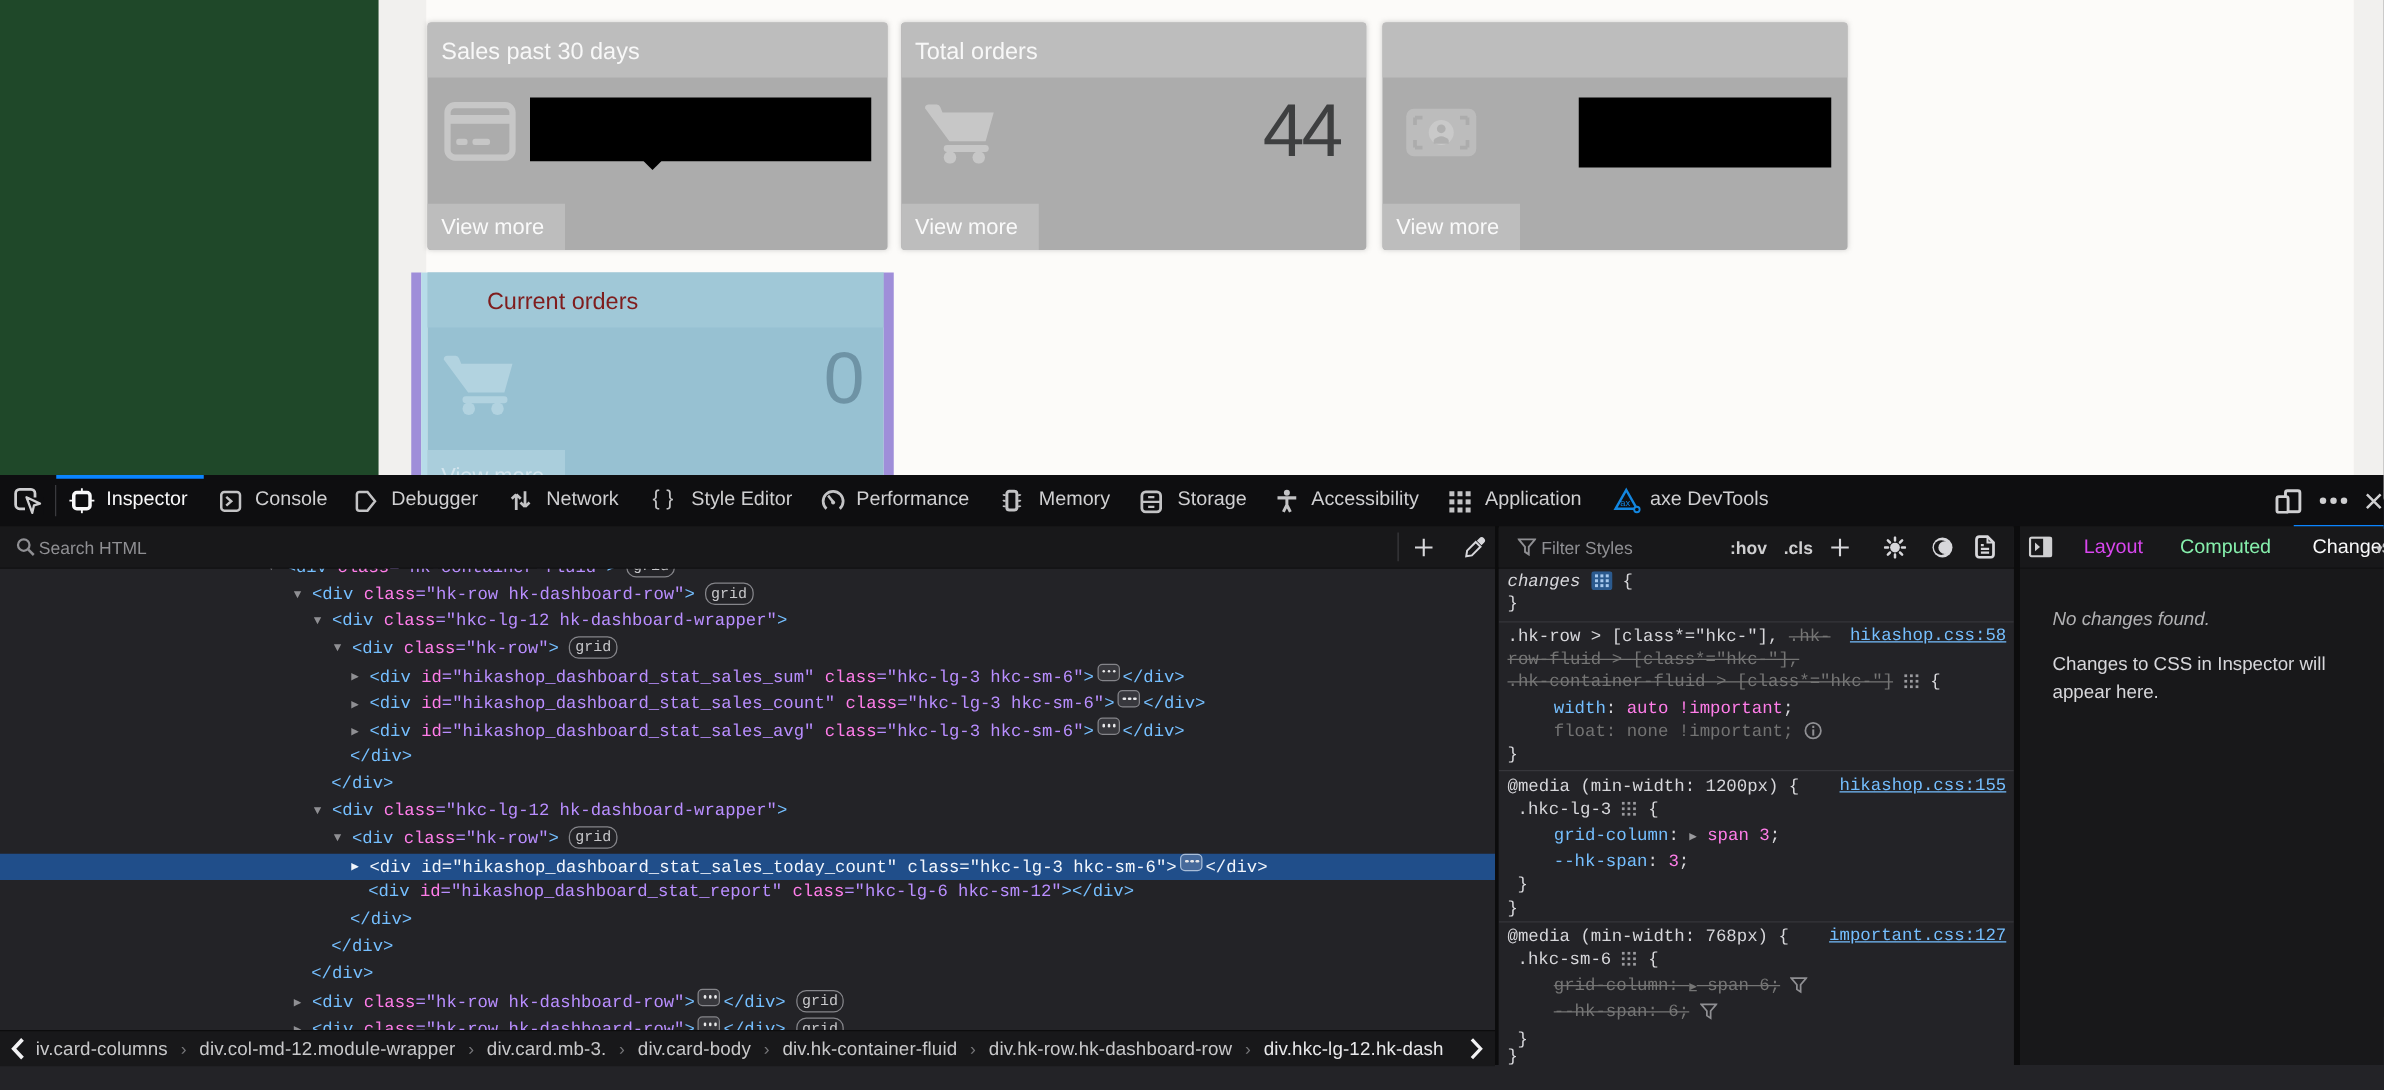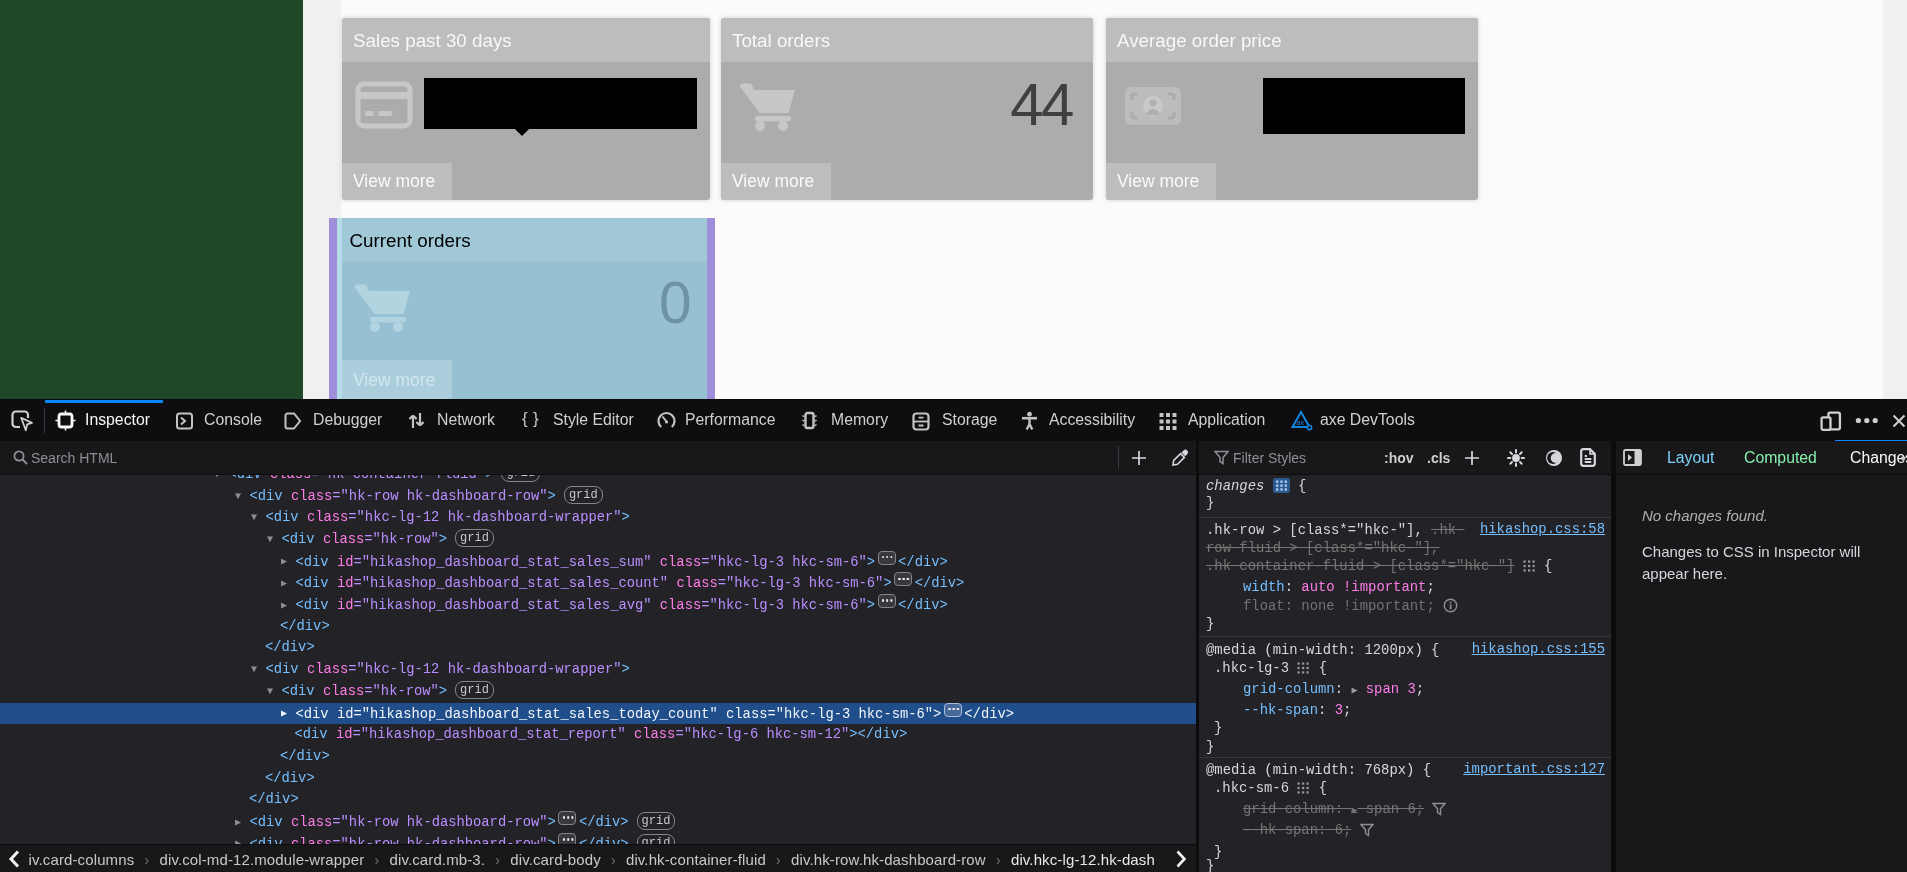--- a/index.html
+++ b/index.html
@@ -14,26 +14,26 @@
   .card{position:absolute;top:17.5px;height:182px;background:#acacac;border-radius:3px;overflow:hidden;box-shadow:0 0 4px rgba(120,120,120,0.35);}
   .chead{position:absolute;top:0;left:0;right:0;height:44.5px;background:#bdbdbd;}
   .ctitle{position:absolute;top:0;left:11px;height:44.5px;line-height:46px;font-size:18.8px;color:#f8f8f8;}
   .vmore{position:absolute;left:0;bottom:0;width:110px;height:36.5px;background:#bdbdbd;
          color:#fafafa;font-size:17.5px;line-height:37px;text-indent:11px;}
   .blackbox{position:absolute;background:#000;}
   .bignum{position:absolute;font-size:57px;color:#3e3f40;line-height:1;}
   
   #co{position:absolute;left:342px;top:217.5px;width:365px;height:182.5px;background:#97c1d2;}
   #co .chead{background:#a0c8d7;height:44px;}
-  #co .ctitle{color:#000000;}
+  #co .ctitle{color:#7f1d1d;margin-left:40px;}
   #co .vmore{background:#aacedc;color:#d3e5ee;height:40px;line-height:40px;}
   .mpurple{position:absolute;top:217.5px;width:7.5px;height:182.5px;background:#9f8ed9;}
   #mcyan{position:absolute;left:336.5px;top:217.5px;width:5.5px;height:182.5px;background:#b7dce9;}
   
-  #dt{position:absolute;top:400px;left:0;width:1693px;height:472px;background:#232327;font-size:15px;color:#d0d0d2;}
+  #dt{position:absolute;top:380px;left:0;width:1693px;height:472px;background:#232327;font-size:15px;color:#d0d0d2;}
   #tabbar{position:absolute;top:0;left:0;width:1907px;height:41px;background:#0e0e10;border-bottom:1px solid #0c0c0d;}
   #tabbar .tab{position:absolute;top:0;height:41px;line-height:39.5px;font-size:15.8px;}
   .tabline{position:absolute;top:0;left:44.8px;width:118.7px;height:2.6px;background:#0a84ff;}
   .ticon{position:absolute;top:11px;}
   .vsep{position:absolute;top:8px;width:1px;height:25px;background:#3a3a3e;}
   
   .toolrow{position:absolute;top:41px;height:33px;background:#18181a;}
   #row2borderbot{position:absolute;top:73.6px;left:0;width:1907px;height:1px;background:#0c0c0d;}
   
   #markup{position:absolute;top:74.6px;left:0;width:1196px;height:369px;background:#232327;overflow:hidden;}
@@ -103,21 +103,20 @@
       <rect x="17" y="37" width="36" height="5.5" rx="2.7" fill="#c7c7c7"></rect>
       <circle cx="22" cy="47" r="5" fill="#c7c7c7"></circle>
       <circle cx="45" cy="47" r="5" fill="#c7c7c7"></circle>
     </svg>
     <div class="bignum" style="right:21px;top:57px;font-size:60px;letter-spacing:-2.5px;">44</div>
     <div class="vmore">View more</div>
   </div>
 
   <div class="card" style="left:1106px;width:371.5px;">
     <div class="chead"></div>
-      <div class="ctitle">Average order price</div>
     <svg class="abs" style="left:18px;top:68px;" width="58" height="40" viewBox="0 0 58 40">
       <rect x="1" y="1" width="56" height="38" rx="6" fill="#bcbcbc"></rect>
       <circle cx="29" cy="20" r="10" fill="#c9c9c9"></circle>
       <circle cx="29" cy="17" r="3.5" fill="#b0b0b0"></circle>
       <path d="M23 26 q6 -6 12 0 l0 3 l-12 0 Z" fill="#b0b0b0"></path>
       <path d="M8 8 l6 0 M8 8 l0 6 M50 8 l-6 0 M50 8 l0 6 M8 32 l6 0 M8 32 l0 -6 M50 32 l-6 0 M50 32 l0 -6" stroke="#acacac" stroke-width="3"></path>
     </svg>
     <div class="blackbox" style="left:157.4px;top:60.8px;width:202px;height:55.4px;"></div>
     <div class="vmore">View more</div>
   </div>
@@ -285,21 +284,21 @@
       <path d="M12.5 1.5 a2.6 2.6 0 0 1 3.7 3.7 l-2 2 l-3.7 -3.7 Z" fill="#d7d7db"></path>
       <path d="M9.6 4.6 L13.4 8.4 L6.5 15.3 L2 16 L2.7 11.5 Z" fill="none" stroke="#d7d7db" stroke-width="1.6"></path>
     </svg>
   </div>
   <div class="toolrow" style="left:1616px;width:291px;">
     <svg class="abs" style="left:7px;top:8px;" width="19" height="17" viewBox="0 0 19 17">
       <rect x="1" y="1" width="17" height="15" rx="1.5" fill="none" stroke="#cfcfd1" stroke-width="1.8"></rect>
       <rect x="11.5" y="1" width="6.5" height="15" fill="#cfcfd1"></rect>
       <path d="M5 5 L9 8.5 L5 12 Z" fill="#cfcfd1"></path>
     </svg>
-    <div class="abs" style="left:51px;top:0;height:33px;line-height:34px;font-size:15.8px;color:#7dd3fc;">Layout</div>
+    <div class="abs" style="left:51px;top:0;height:33px;line-height:34px;font-size:15.8px;color:#d946ef;">Layout</div>
     <div class="abs" style="left:128px;top:0;height:33px;line-height:34px;font-size:15.8px;color:#86efac;">Computed</div>
     <div class="abs" style="left:234px;top:0;height:33px;line-height:34px;font-size:15.8px;color:#f9f9fa;">Changes</div>
     <div class="abs" style="left:283px;top:13px;font-size:9px;color:#c9c9cb;">▼</div>
   </div>
   <div id="row2borderbot"></div>
   <div id="markup">
     <div class="mrow" style="left:214px;top:-10.7px;"><span class="ar">▼</span><span class="t">&lt;div</span> <span class="a">class</span><span class="v">="hk-container-fluid"</span><span class="t">&gt;</span><span class="badge">grid</span></div>
     <div class="mrow" style="left:235px;top:11px;"><span class="ar">▼</span><span class="t">&lt;div</span> <span class="a">class</span><span class="v">="hk-row hk-dashboard-row"</span><span class="t">&gt;</span><span class="badge">grid</span></div>
     <div class="mrow" style="left:251px;top:32.7px;"><span class="ar">▼</span><span class="t">&lt;div</span> <span class="a">class</span><span class="v">="hkc-lg-12 hk-dashboard-wrapper"</span><span class="t">&gt;</span></div>
     <div class="mrow" style="left:267px;top:54.4px;"><span class="ar">▼</span><span class="t">&lt;div</span> <span class="a">class</span><span class="v">="hk-row"</span><span class="t">&gt;</span><span class="badge">grid</span></div>

